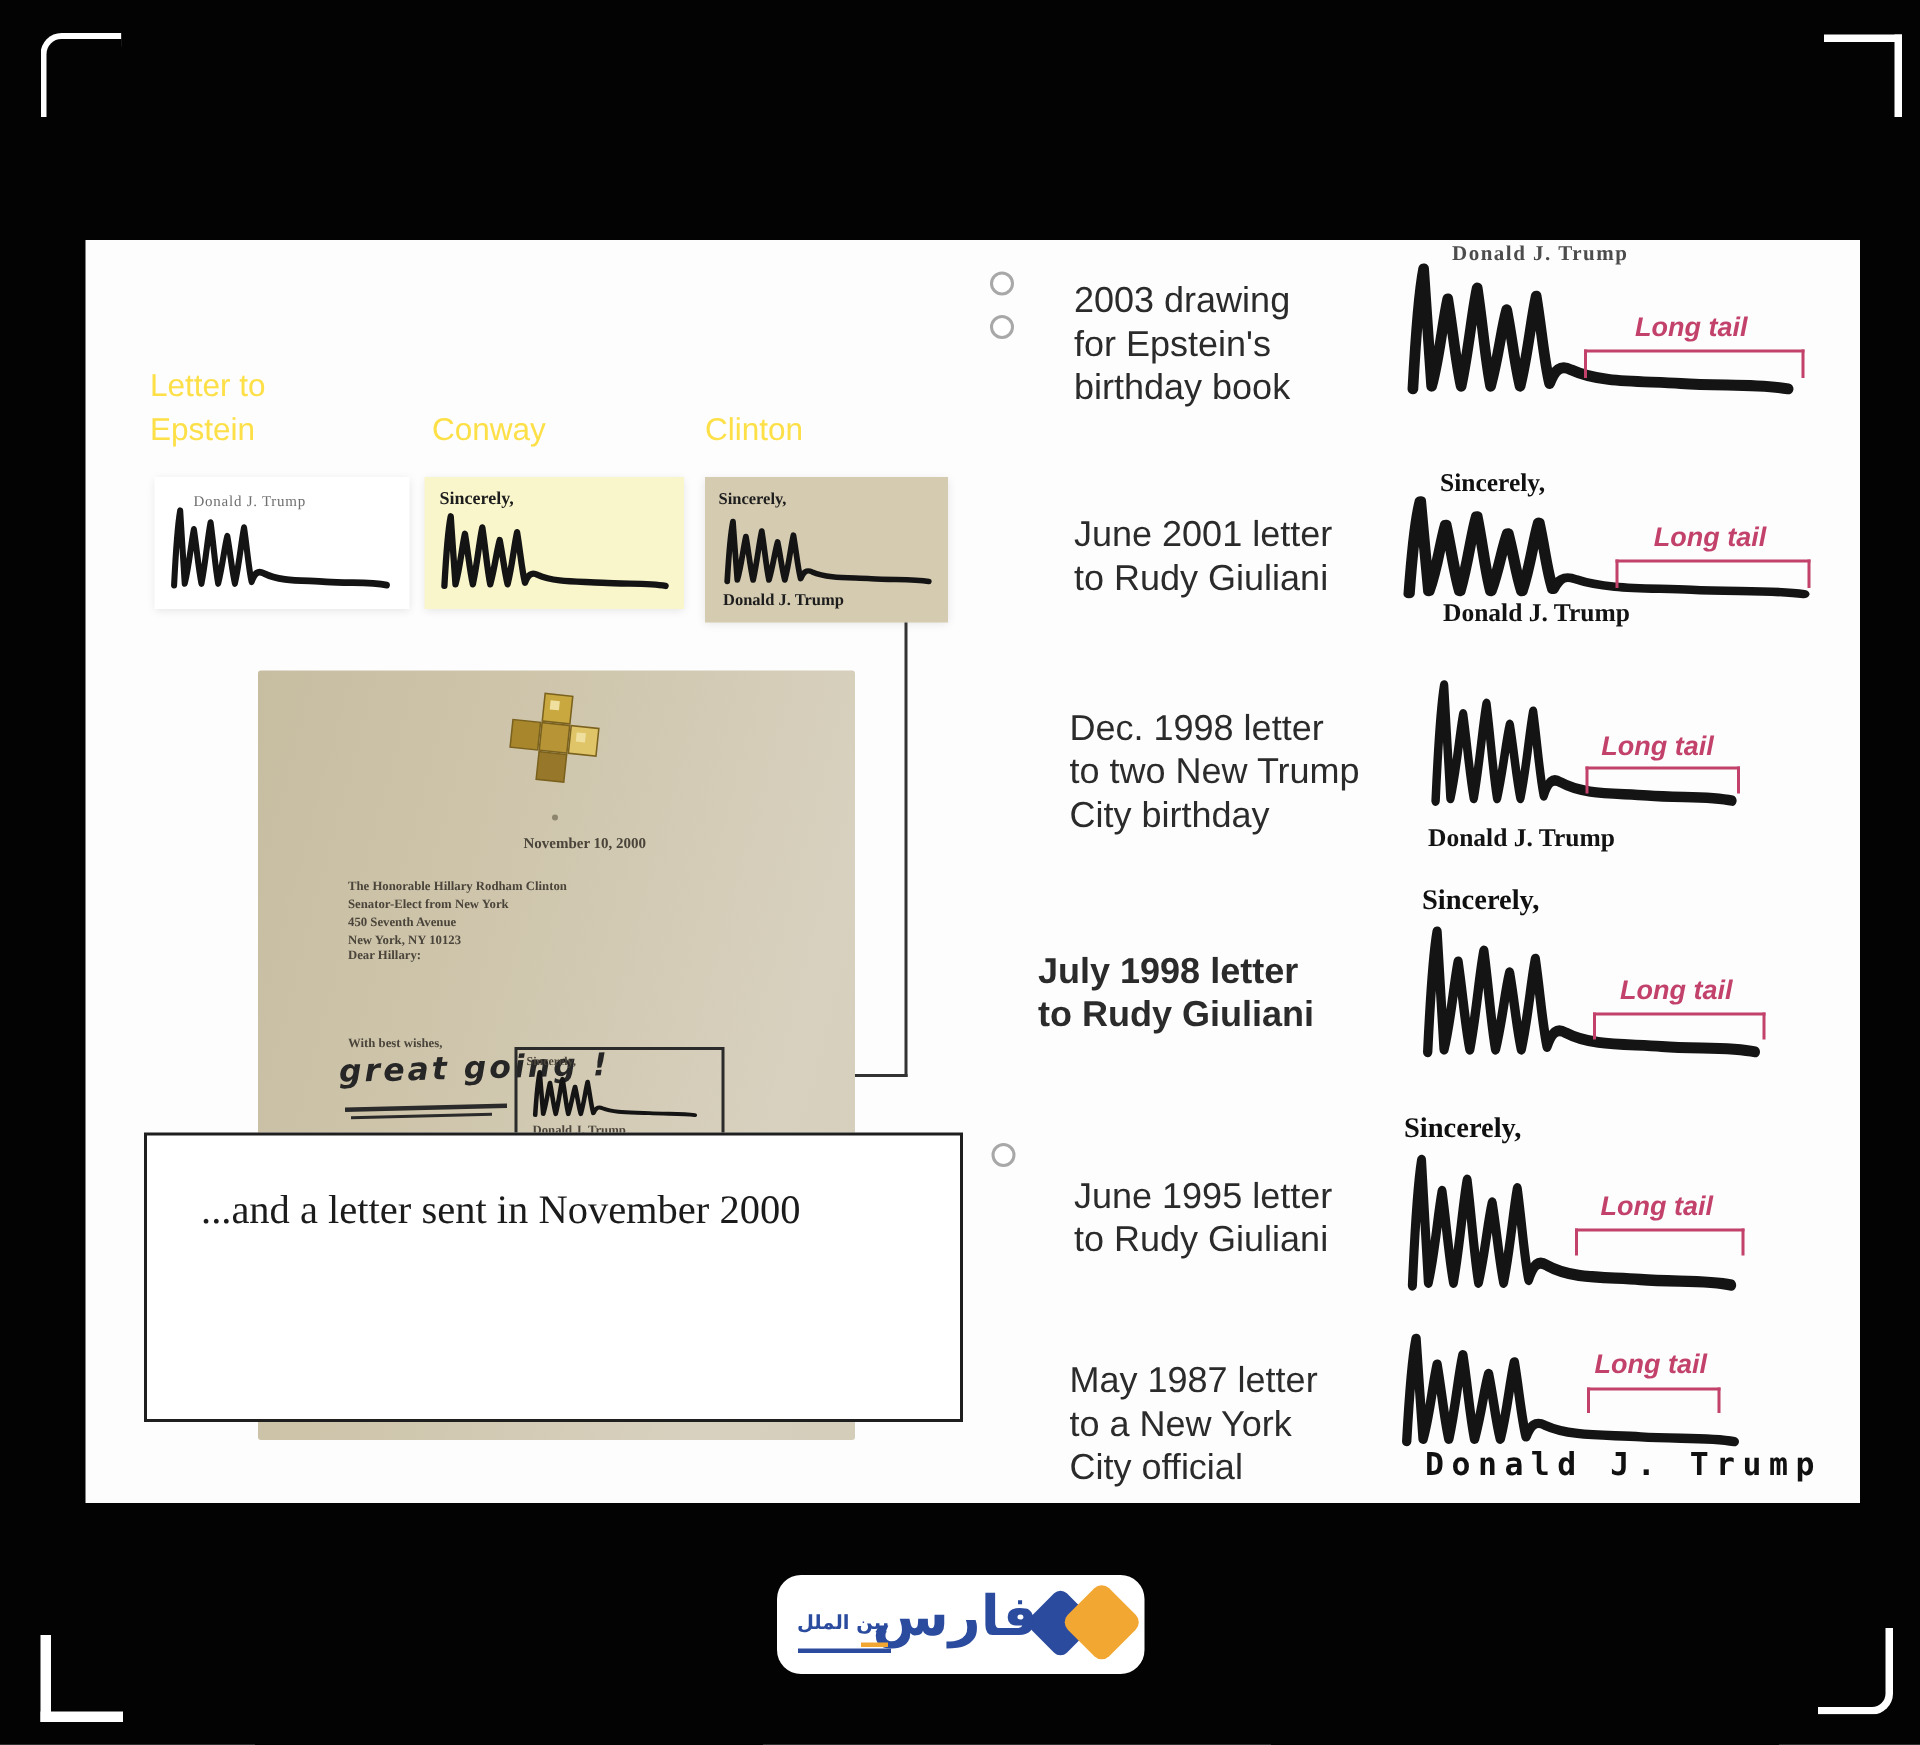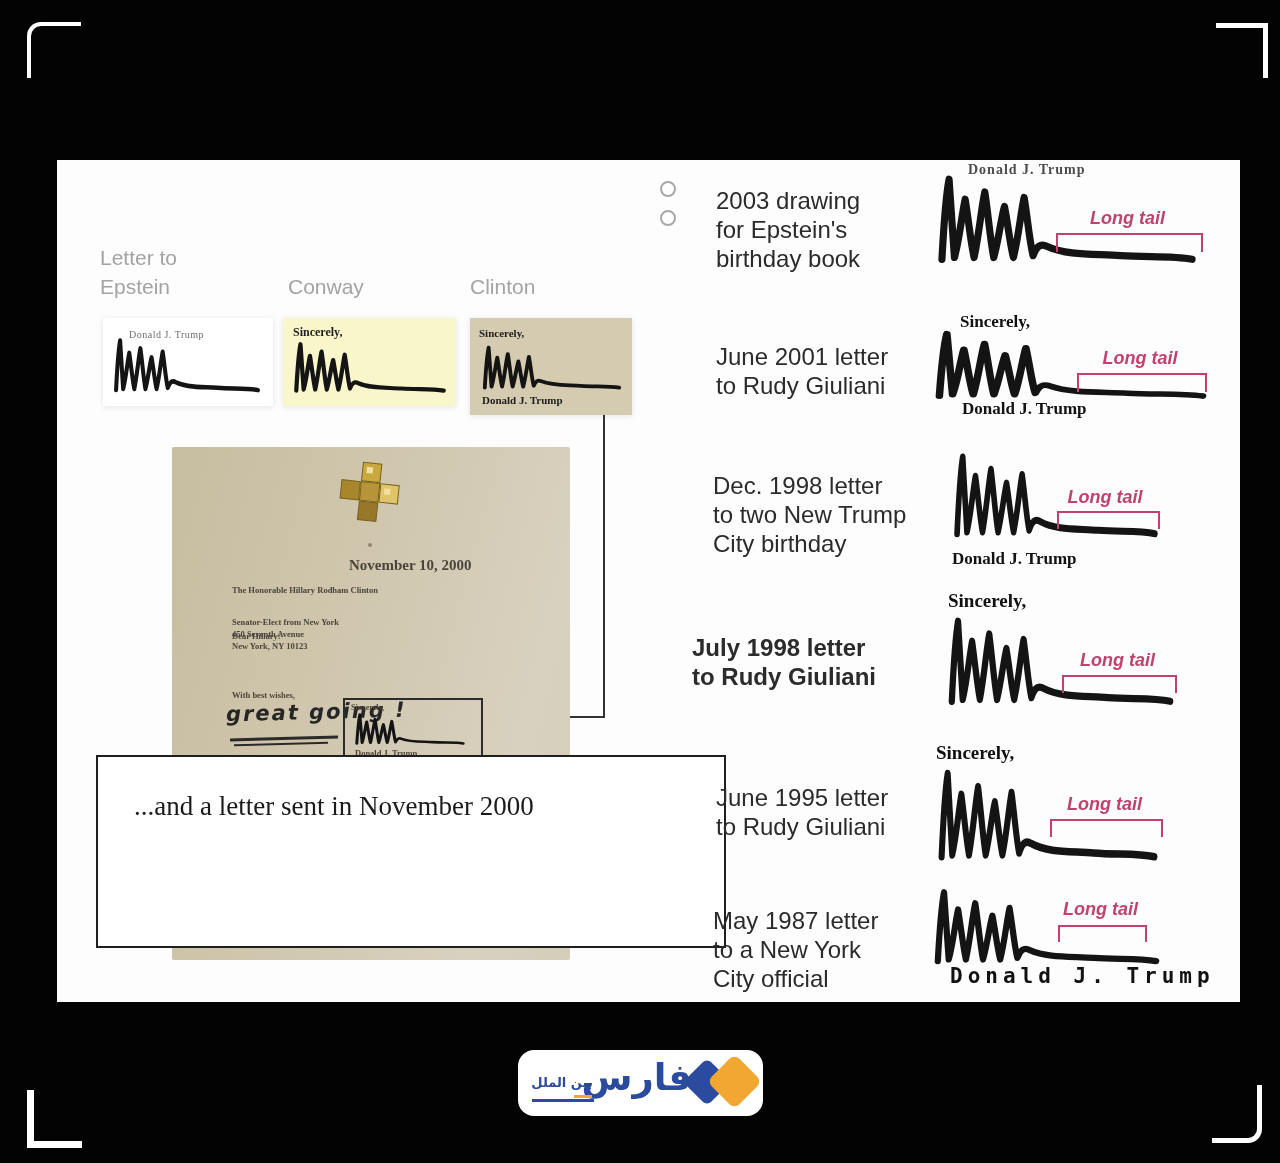--- a/index.html
+++ b/index.html
@@ -10,21 +10,21 @@
   .corner{position:absolute;}
   .c-tl{left:27px;top:22px;width:50px;height:52px;border-left:4px solid #fff;border-top:4px solid #fff;border-top-left-radius:14px;}
   .c-tr{left:1216px;top:23px;width:47px;height:50px;border-right:5px solid #fff;border-top:5px solid #fff;}
   .c-bl{left:27px;top:1090px;width:48px;height:51px;border-left:7px solid #fff;border-bottom:7px solid #fff;}
   .c-br{left:1212px;top:1085px;width:45px;height:53px;border-right:5px solid #fff;border-bottom:5px solid #fff;border-bottom-right-radius:14px;}
   
   .panel{left:57px;top:160px;width:1183px;height:842px;background:#fdfdfd;}
   
   .dot{width:12px;height:12px;border:2px solid #a8a8a8;border-radius:50%;background:#fff;}
   
-  .card-label{font-size:21px;line-height:29px;color:#a3a3a3;}
+  .card-label{font-size:21px;line-height:29px;color:#fde047;}
   .sig-card{box-shadow:0 1px 6px rgba(0,0,0,0.10);}
   .tiny-serif{font-family:"Liberation Serif",serif;font-weight:bold;color:#1d1d1d;}
   .sig{display:block;}
   
   .letter{background:linear-gradient(105deg,#c7bda1 0%,#cfc6ad 40%,#d8d1bf 80%,#d4cdba 100%);
           border-radius:2px;overflow:hidden;}
   .lt{font-family:"Liberation Serif",serif;font-weight:bold;color:#4a443a;white-space:nowrap;}
   .handnote{font-family:"DejaVu Sans",sans-serif;font-size:21px;font-weight:bold;letter-spacing:2px;
             color:#262626;transform:rotate(-1.5deg);font-style:italic;}
   .sigbox{border:2px solid #2b2b2b;overflow:hidden;}
@@ -105,42 +105,42 @@
     <svg class="abs" style="left:166px;top:14px;transform:rotate(6deg);" width="62" height="74" viewBox="0 0 60 72">
       <rect x="21" y="2" width="18" height="18" fill="#c9a93f" stroke="#7a611d"></rect>
       <rect x="2" y="21" width="18" height="18" fill="#a8862c" stroke="#7a611d"></rect>
       <rect x="40" y="21" width="18" height="18" fill="#e0c468" stroke="#7a611d"></rect>
       <rect x="21" y="21" width="18" height="18" fill="#b79536" stroke="#7a611d"></rect>
       <rect x="21" y="40" width="18" height="18" fill="#97782a" stroke="#7a611d"></rect>
       <rect x="25" y="6" width="6" height="6" fill="#f0e0a0"></rect>
       <rect x="44" y="25" width="6" height="6" fill="#f0e0a0"></rect>
     </svg>
     <div class="abs" style="left:196px;top:96px;width:4px;height:4px;border-radius:50%;background:rgba(90,80,60,.55);"></div>
-    <div class="abs lt" style="left:177px;top:110px;font-size:15px;">November 10, 2000</div>
+    <div class="abs lt" style="left:177px;top:110px;font-size:10px;">November 10, 2000</div>
     <div class="abs" style="left:60px;top:137px;">
       <div class="lt" style="font-size:8.5px;line-height:12px;">The Honorable Hillary Rodham Clinton</div>
-      <div class="lt" style="font-size:8.5px;line-height:12px;margin-top:20px;">Senator-Elect from New York</div>
+      <div class="lt" style="font-size:8.5px;line-height:12px;">Senator-Elect from New York</div>
       <div class="lt" style="font-size:8.5px;line-height:12px;">450 Seventh Avenue</div>
       <div class="lt" style="font-size:8.5px;line-height:12px;">New York, NY 10123</div>
     </div>
     <div class="abs lt" style="left:60px;top:184px;font-size:8.5px;text-align:right;">Dear Hillary:</div>
     <div class="abs lt" style="left:60px;top:243px;font-size:8.5px;">With best wishes,</div>
     <div class="abs handnote" style="left:54px;top:253px;">great going !</div>
     <div class="abs" style="left:58px;top:290px;width:108px;height:3px;background:#2a2a2a;transform:rotate(-1.5deg);"></div>
     <div class="abs" style="left:62px;top:296px;width:94px;height:2px;background:#2a2a2a;transform:rotate(-1.5deg);"></div>
     <div class="abs sigbox" style="left:171px;top:251px;width:136px;height:59px;">
       <div class="abs lt" style="left:6px;top:3px;font-size:8px;">Sincerely,</div>
       <svg class="sig abs" style="left:8px;top:12px;" width="114" height="36" viewBox="0 0 300 110" preserveAspectRatio="none">
           <use href="#sigpath"></use>
         </svg>
       <div class="abs lt" style="left:10px;top:48px;font-size:8.5px;">Donald J. Trump</div>
     </div>
   </div>
 
-  <div class="abs caption" style="left:96px;top:755px;width:630px;height:193px;box-sizing:border-box;padding:28px 0 0 36px;">
+  <div class="abs caption" style="left:96px;top:755px;width:546px;height:193px;box-sizing:border-box;padding:28px 0 0 36px;">
     <div>...and a letter sent in November 2000</div>
   </div>
 
   <div class="abs entry-label" style="left:716px;top:186px;">
     <div>2003 drawing</div>
     <div>for Epstein's</div>
     <div>birthday book</div>
   </div>
   <div class="abs name-typed" style="left:968px;top:162px;">Donald J. Trump</div>
   <svg class="sig abs" style="left:933px;top:172px;" width="268" height="100" viewBox="0 0 300 110" preserveAspectRatio="none">

